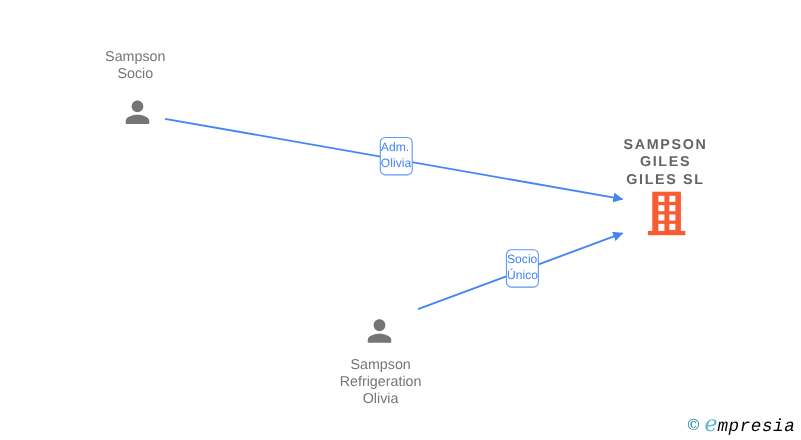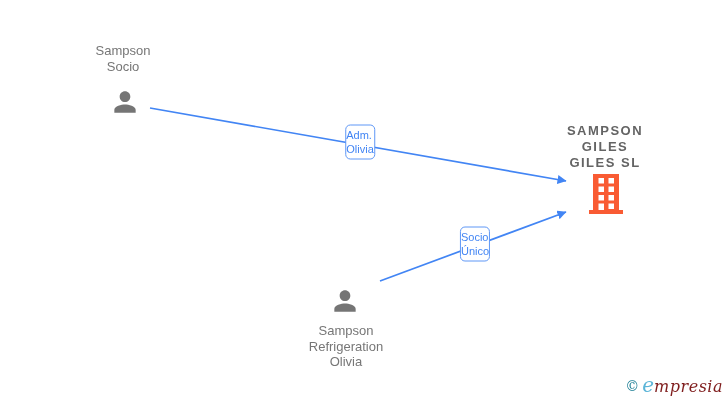--- a/index.html
+++ b/index.html
@@ -51,21 +51,21 @@
     position:absolute;
     right:5px;
     bottom:3px;
     font-family:"DejaVu Serif", serif;
     font-style:italic;
     white-space:nowrap;
     cursor:pointer;
   }
   .wm-copy{color:#1d7f95;font-style:normal;font-size:14px;vertical-align:1px;margin-right:3px;}
   .wm-e{color:#5cb5d8;font-size:20px;}
-  .wm-rest{color:#7f1d1d;font-size:16px;letter-spacing:0.5px;}
+  .wm-rest{color:#000000;font-size:16px;letter-spacing:0.5px;font-family:Liberation Mono, monospace;}
 </style>
 </head>
 <body>
 
 <div class="canvas">
 
   <svg class="edges-svg">
     <defs>
       <marker id="arrow" markerWidth="10" markerHeight="9" refX="8.5" refY="4.5" orient="auto" markerUnits="userSpaceOnUse">
         <path d="M0,0 L9,4.5 L0,9 Z" fill="#4285f4"></path>

